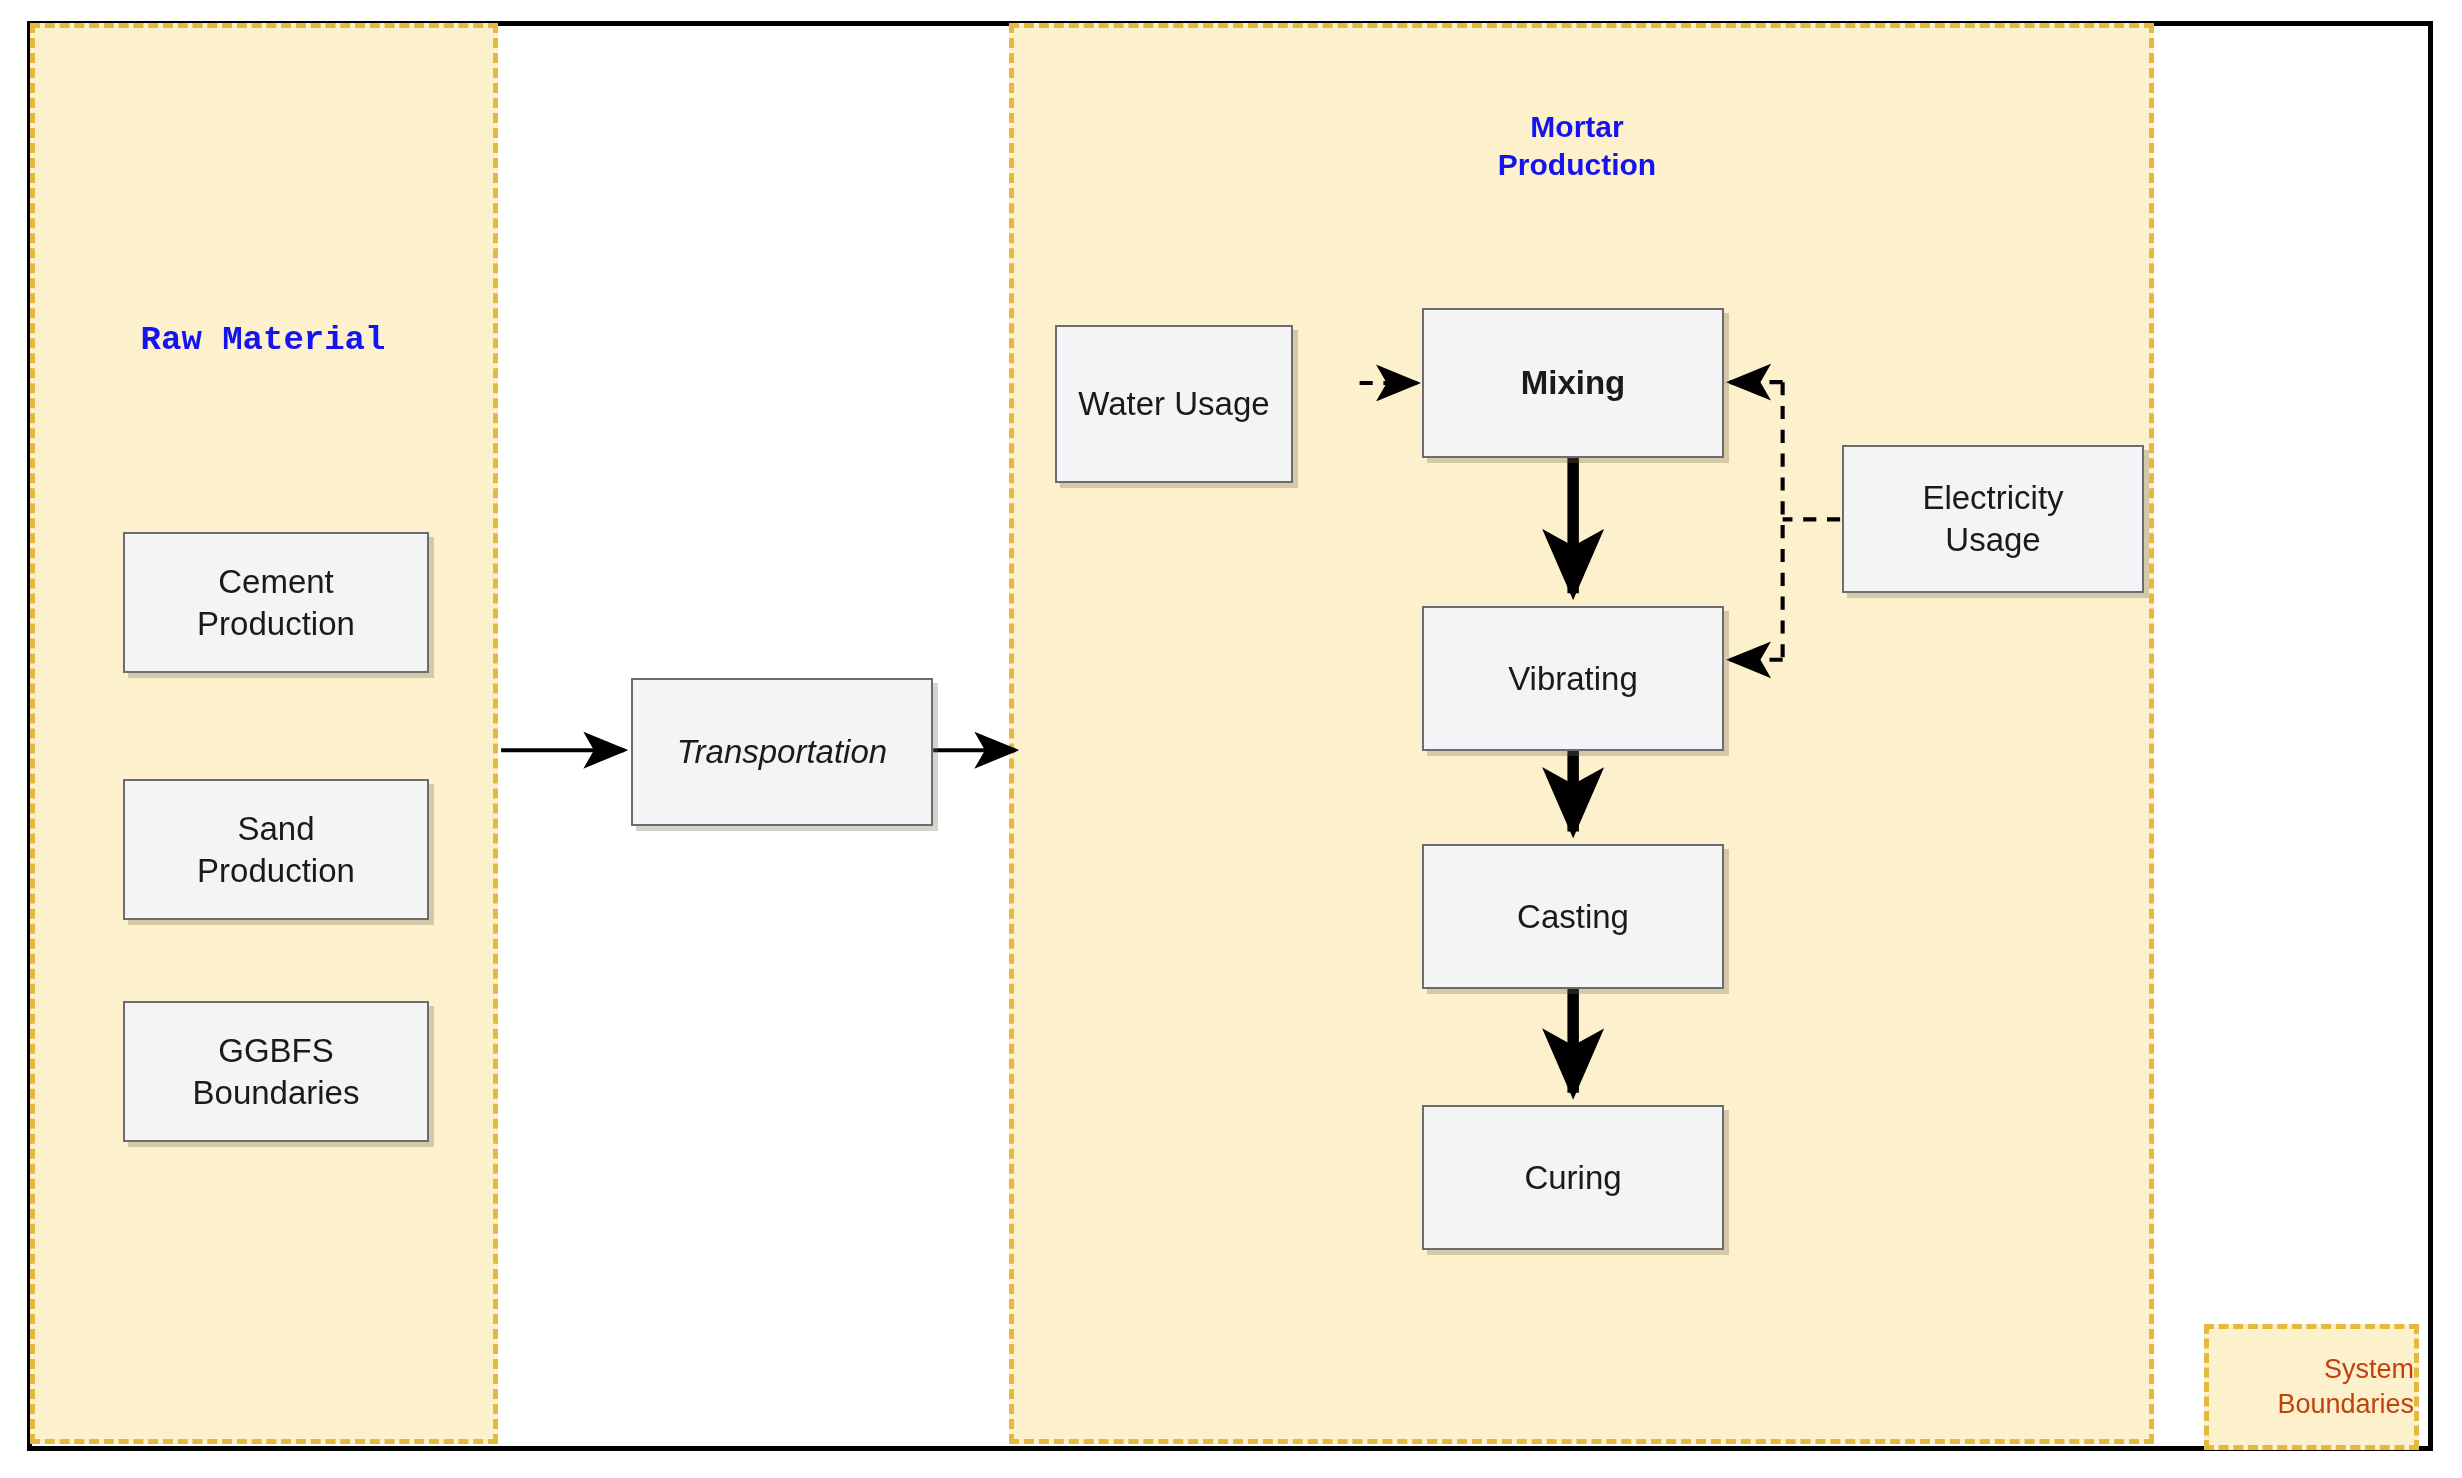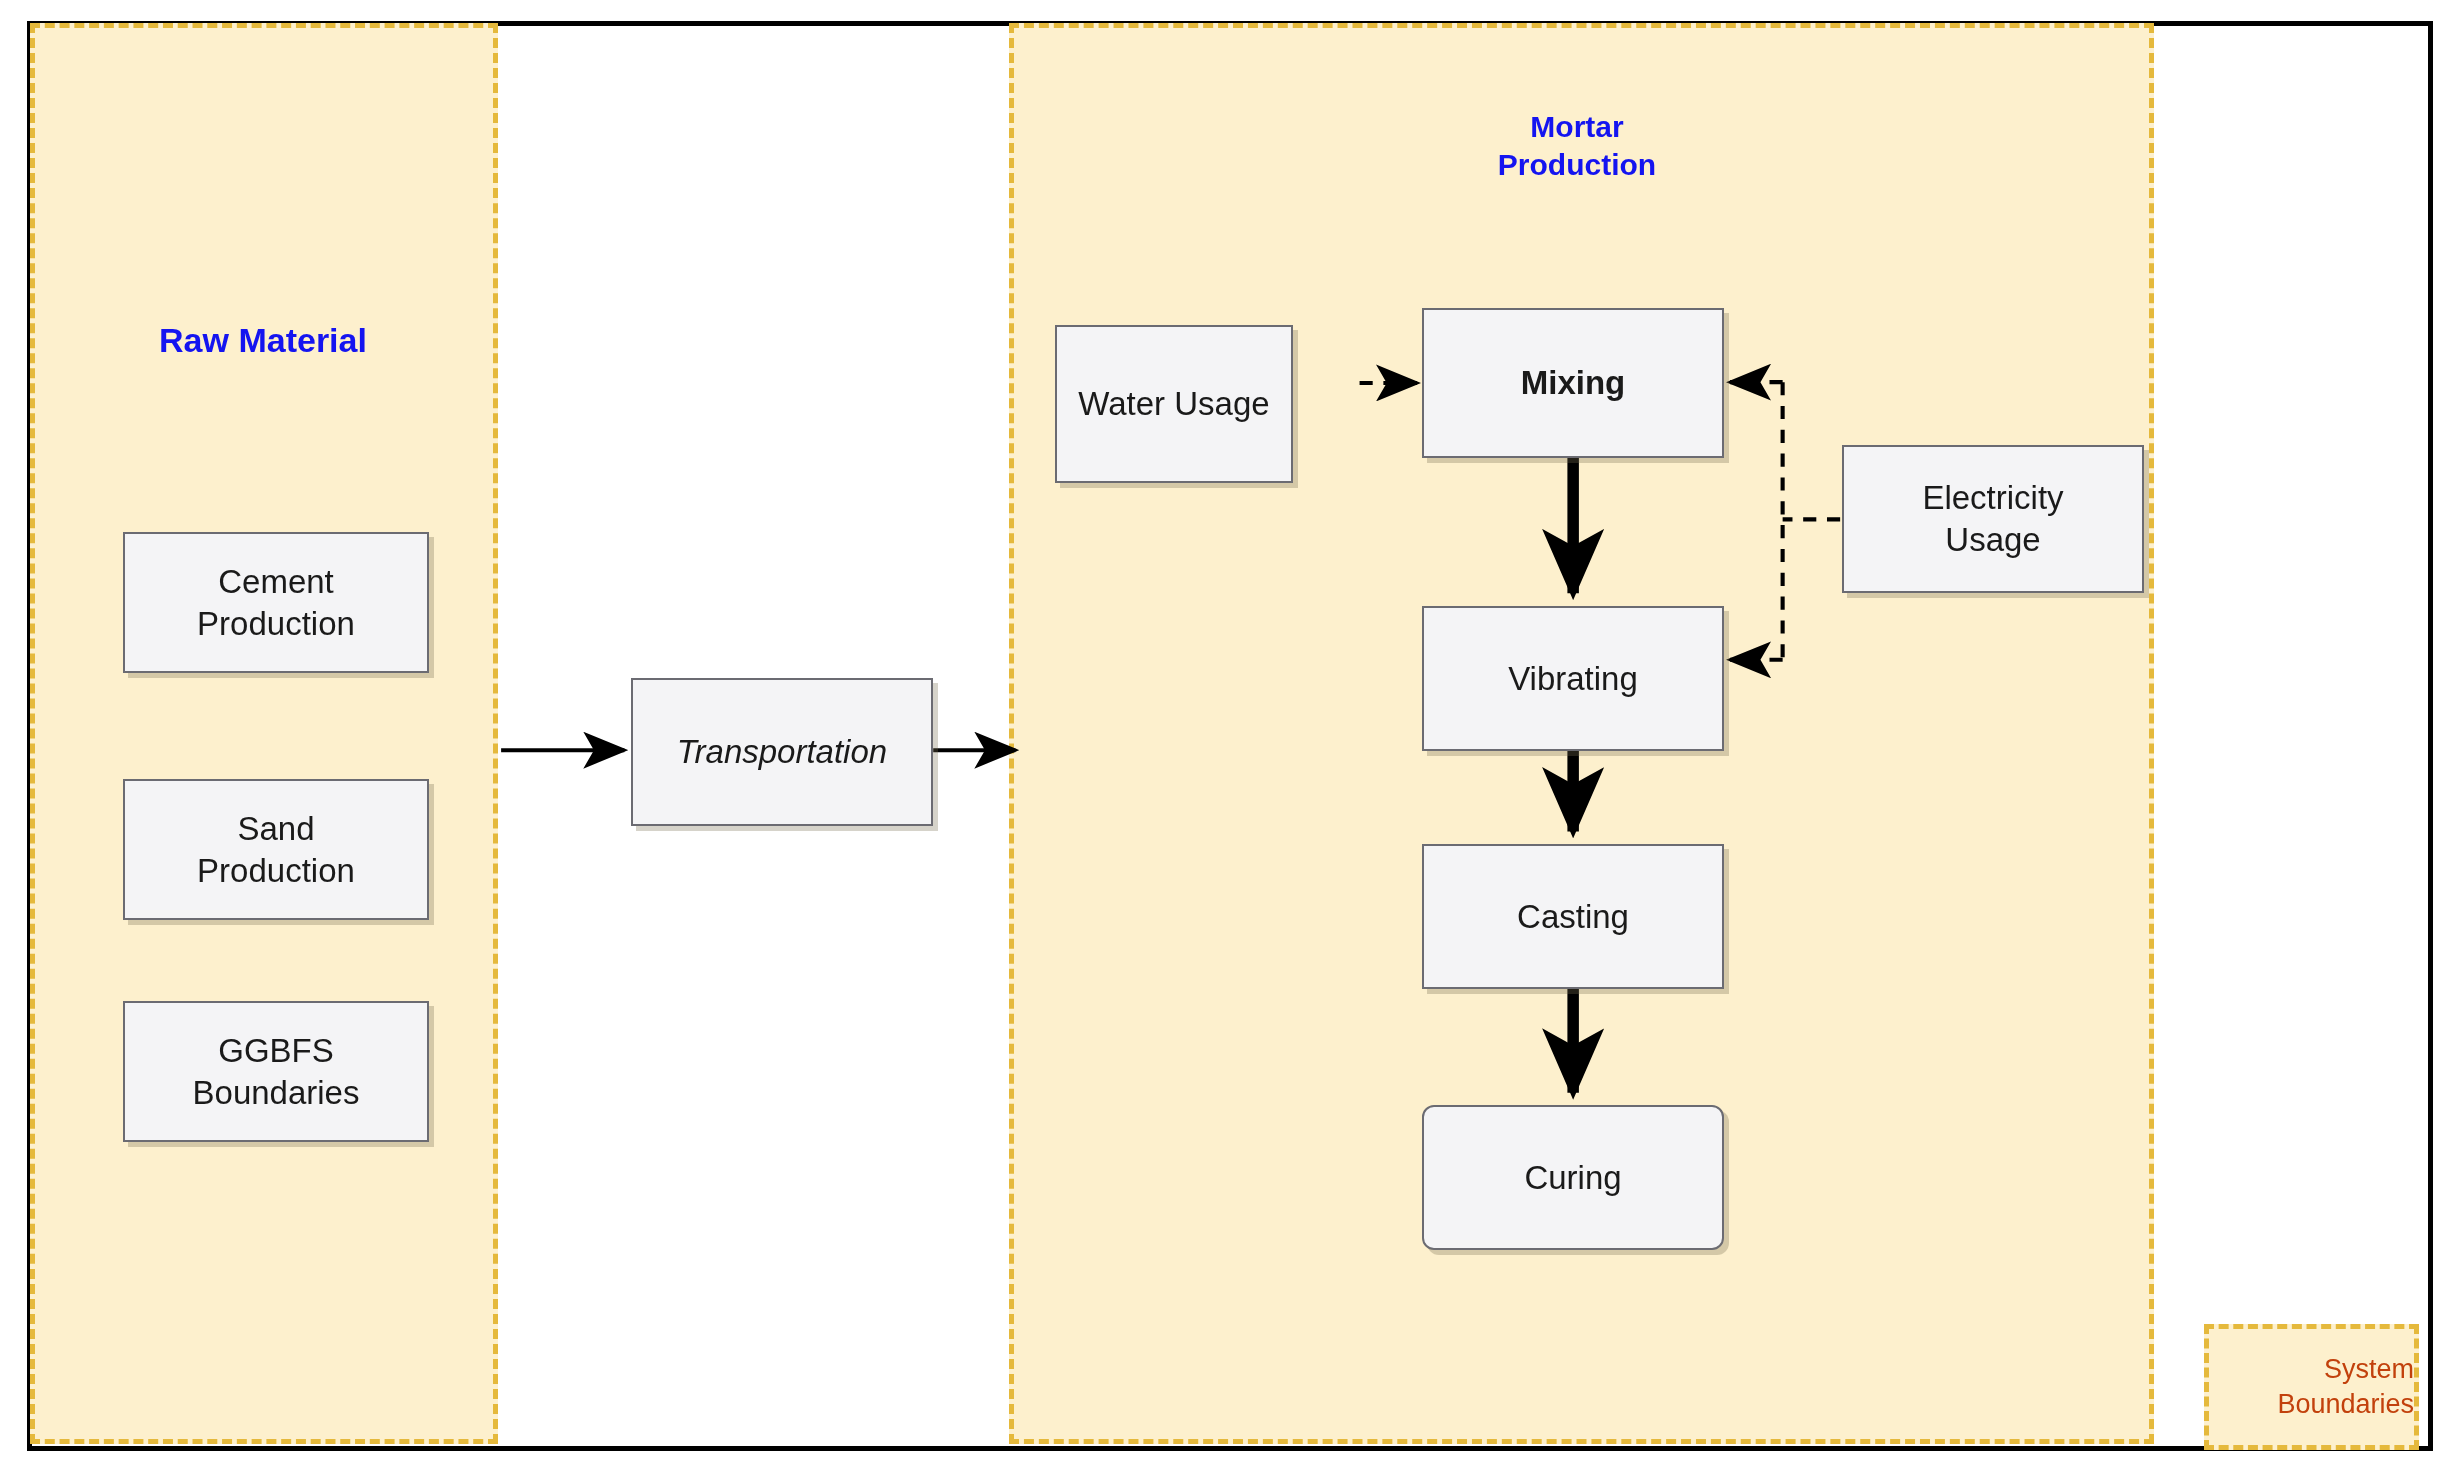--- a/index.html
+++ b/index.html
@@ -72,20 +72,21 @@
     font-weight: bold;
     text-align: center;
     line-height: 1.25;
     white-space: pre-line;
   }
   #title-raw {
     left: 66px;
     top: 319px;
     width: 394px;
     font-size: 34px;
+    font-family: Liberation Mono, monospace;
   }
   #title-mortar {
     left: 1347px;
     top: 68px;
     width: 460px;
     font-size: 30px;
     margin-top: 40px;
   }
   
   .node {
@@ -108,21 +109,21 @@
   #node-sand     { left: 123px;  top: 779px;  width: 306px; height: 141px; }
   #node-ggbfs    { left: 123px;  top: 1001px; width: 306px; height: 141px; }
   
   #node-transportation { left: 631px; top: 678px; width: 302px; height: 148px; font-style: italic; }
   
   #node-water       { left: 1055px; top: 325px;  width: 238px; height: 158px; }
   #node-mixing      { left: 1422px; top: 308px;  width: 302px; height: 150px; font-weight: bold; }
   #node-electricity { left: 1842px; top: 445px;  width: 302px; height: 148px; }
   #node-vibrating   { left: 1422px; top: 606px;  width: 302px; height: 145px; }
   #node-casting     { left: 1422px; top: 844px; width: 302px; height: 145px; }
-  #node-curing      { left: 1422px; top: 1105px; width: 302px; height: 145px; border-radius: 12px; }
+  #node-curing      { left: 1422px; top: 1105px; width: 302px; height: 145px; }
   
   #connectors {
     position: absolute;
     left: 0;
     top: 0;
     width: 2462px;
     height: 1479px;
     pointer-events: none;
   }
 </style>

